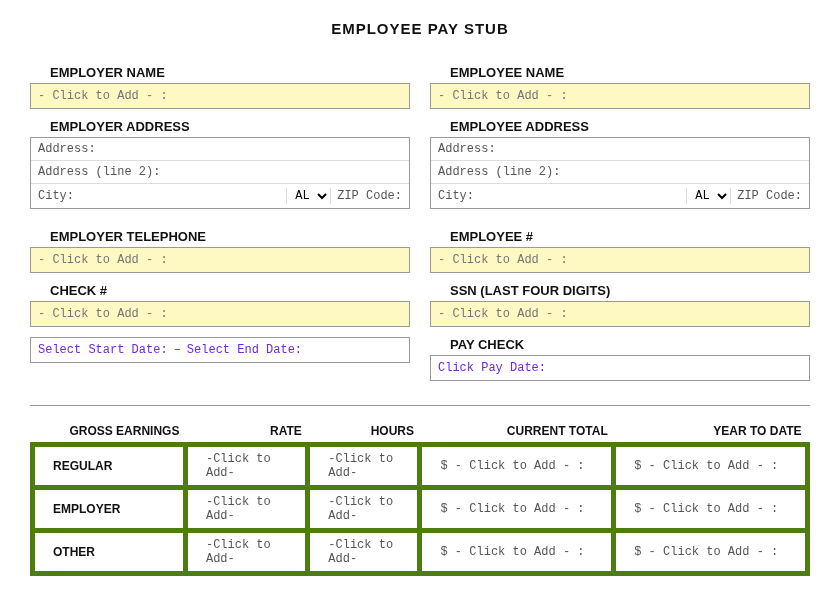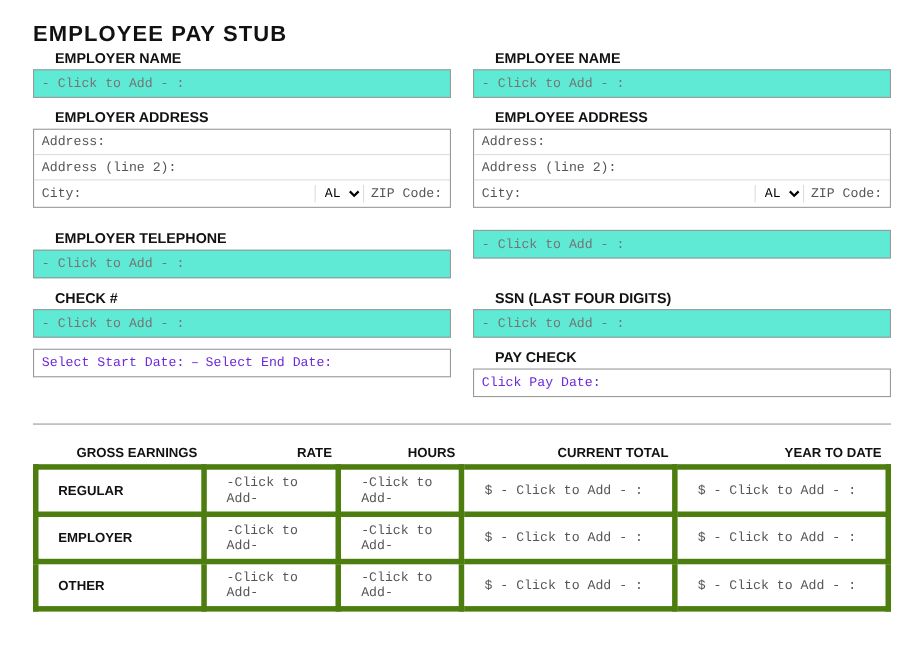--- a/index.html
+++ b/index.html
@@ -12,24 +12,25 @@
       background: #ffffff;
       font-family: 'Courier New', Courier, monospace;
       font-size: 13px;
       color: #111;
       width: 840px;
       min-height: 594px;
       padding: 20px 30px;
     }
 
     .page-title {
-      font-size: 20px;
+      text-align: center;
+      font-size: 15px;
       font-weight: bold;
       letter-spacing: 1px;
-      margin-bottom: 2px;
+      margin-bottom: 28px;
       font-family: Arial, sans-serif;
     }
 
     .two-col {
       display: grid;
       grid-template-columns: 1fr 1fr;
       gap: 0 20px;
     }
 
     .field-group {
@@ -45,21 +46,21 @@
       padding-left: 20px;
     }
 
     .field-input {
       width: 100%;
       border: 1px solid #999;
       padding: 5px 7px;
       font-family: 'Courier New', Courier, monospace;
       font-size: 12px;
       color: #555;
-      background: #5eead4;
+      background: #fef9c3;
       outline: none;
     }
 
     .address-box {
       width: 100%;
       border: 1px solid #999;
       font-family: 'Courier New', Courier, monospace;
       font-size: 12px;
       color: #555;
       background: #fff;
@@ -225,20 +226,21 @@
 </div>
 
 <div class="two-col" style="margin-top:10px;">
 
   <div class="field-group">
     <span class="field-label">EMPLOYER TELEPHONE</span>
     <input class="field-input" type="text" placeholder="- Click to Add - :" style="">
   </div>
 
   <div class="field-group">
+    <span class="field-label">EMPLOYEE #</span>
     <input class="field-input" type="text" placeholder="- Click to Add - :" style="">
   </div>
 </div>
 
 <div class="two-col">
 
   <div class="field-group">
     <span class="field-label">CHECK #</span>
     <input class="field-input" type="text" placeholder="- Click to Add - :" style="">
   </div>

